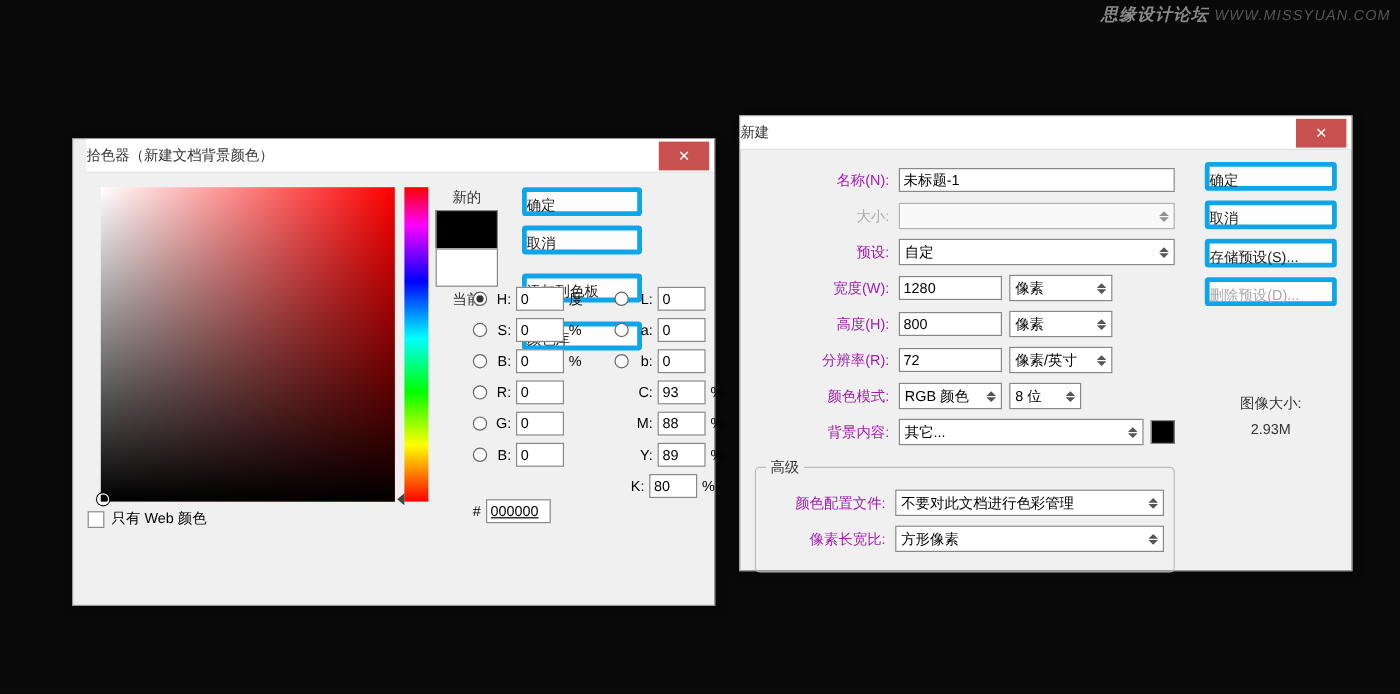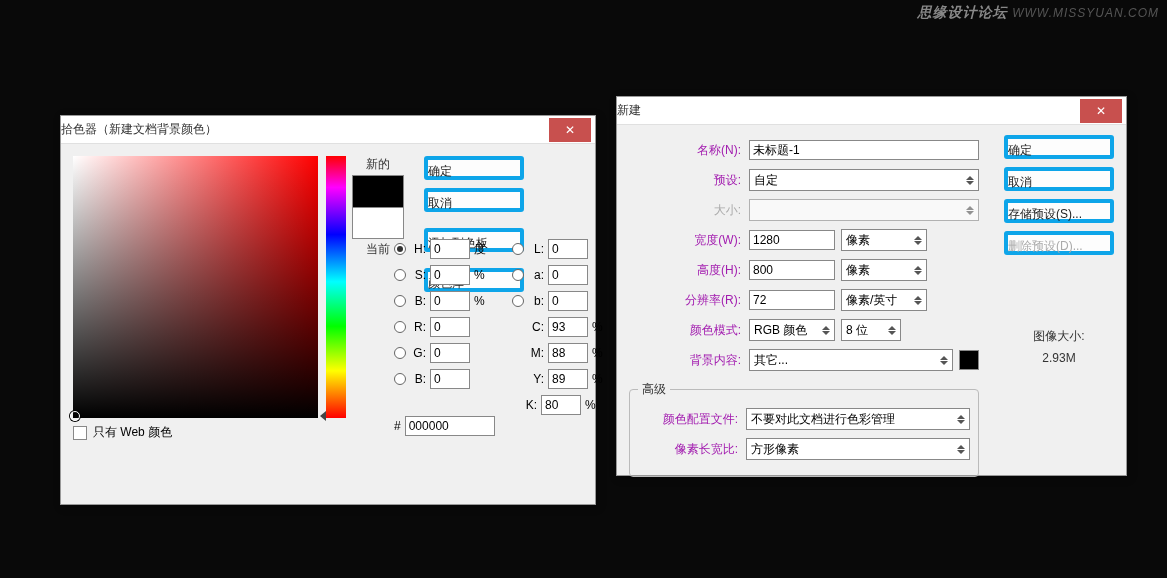--- a/index.html
+++ b/index.html
@@ -12,21 +12,21 @@
   .dialog .titlebar .title { flex: 1; color: #333; }
   .closebtn { width: 42px; height: 24px; background: #c8504e; color: #fff; display: flex; align-items: center; justify-content: center; position: absolute; right: 4px; top: 2px; cursor: pointer; font-size: 14px; }
 
   .body { padding: 12px; display: flex; }
 
   .btn { display: block; width: 100px; height: 24px; background: #fdfdfd; border: 4px solid #0ea5e9; border-radius: 3px; text-align: left; line-height: 22px; margin-bottom: 8px; cursor: pointer; color: #222; }
 
   .input { height: 20px; border: 1px solid #888; background: #fff; padding: 0 3px; font-size: 12px; }
 
   
-  .cp { left: 60px; top: 115px; width: 536px; height: 390px; }
+  .cp { left: 60px; top: 115px; width: 536px; height: 390px; padding-left: 11px; }
   .cp .main-color { width: 245px; height: 262px; position: relative; margin-right: 8px; }
   .cp .main-color .field { position:absolute; inset:0; background: linear-gradient(to bottom, transparent, #000), linear-gradient(to right, #fff, #f00); }
   .cp .main-color .marker { position:absolute; left:-3px; bottom:-3px; width:10px; height:10px; border:1px solid #fff; border-radius:50%; box-shadow:0 0 0 1px #000; }
   .cp .main-color .tri { position:absolute; right:-8px; bottom:-3px; width:0;height:0;border-top:5px solid transparent;border-bottom:5px solid transparent;border-right:6px solid #444;}
   .cp .hue { width: 20px; height: 262px; background: linear-gradient(to bottom, #f00 0%, #f0f 12%, #00f 30%, #0ff 48%, #0f0 65%, #ff0 82%, #f00 100%); margin-right: 6px;}
   .cp .sample { width: 52px; }
   .cp .sample .lbl { text-align: center; margin-bottom: 2px; color:#333;}
   .cp .sample .sw { height: 32px; border: 1px solid #888; }
   .cp .sample .sw.new { background:#000; border-bottom:none;}
   .cp .sample .sw.cur { background:#fff; margin-bottom:2px;}
@@ -169,21 +169,21 @@
     <div class="row">
       <span style="width:93px"></span>
       <span class="lbl col2" style="width:32px">K:</span>
       <input class="input num" value="80" style="">
       <span class="u">%</span>
     </div>
   </div>
 
   <div class="hex-row">
     <span>#</span>
-    <input class="input num" style="width: 90px;" value="000000">
+    <input class="input num" style="width: 54px; text-decoration: underline;" value="000000">
   </div>
 
   <div class="below">
     <div class="webonly">
       <span class="checkbox"></span>
       <span>只有 Web 颜色</span>
     </div>
   </div>
 </div>
 
@@ -201,30 +201,30 @@
       <div class="btn">存储预设(S)...</div>
       <div class="btn disabled">删除预设(D)...</div>
     </div>
 
     <div class="form">
       <div class="frow">
         <div class="flbl">名称(N):</div>
         <input class="input text" value="未标题-1" style="">
       </div>
       <div class="frow">
+        <div class="flbl dis">大小:</div>
+        <div class="sel text" style="opacity:.6">
+            <span></span>
+            <span class="caret"></span>
+          </div>
+      </div>
+      <div class="frow">
         <div class="flbl">预设:</div>
         <div class="sel text">
             <span>自定</span>
-            <span class="caret"></span>
-          </div>
-      </div>
-      <div class="frow">
-        <div class="flbl dis">大小:</div>
-        <div class="sel text" style="opacity:.6">
-            <span></span>
             <span class="caret"></span>
           </div>
       </div>
       <div class="frow">
         <div class="flbl">宽度(W):</div>
         <input class="input num" value="1280" style="">
         <div class="sel unit">
             <span>像素</span>
             <span class="caret"></span>
           </div>

